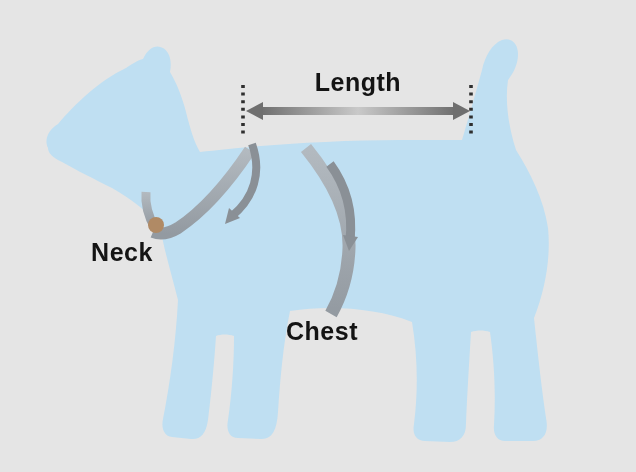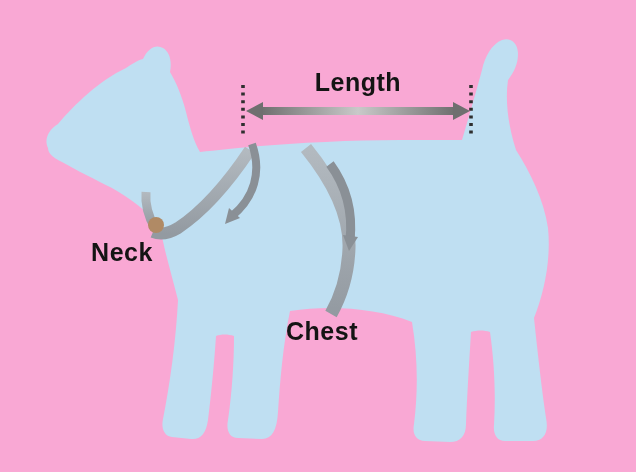--- a/index.html
+++ b/index.html
@@ -4,21 +4,21 @@
 <style>
   html, body {
     margin: 0;
     padding: 0;
     background: #ffffff;
   }
   .stage {
     position: relative;
     width: 636px;
     height: 472px;
-    background: #f9a8d4;
+    background: #e5e5e5;
     overflow: hidden;
     font-family: "Liberation Sans", sans-serif;
   }
   .stage svg {
     position: absolute;
     top: 0;
     left: 0;
     display: block;
   }
   .diagram-label {

